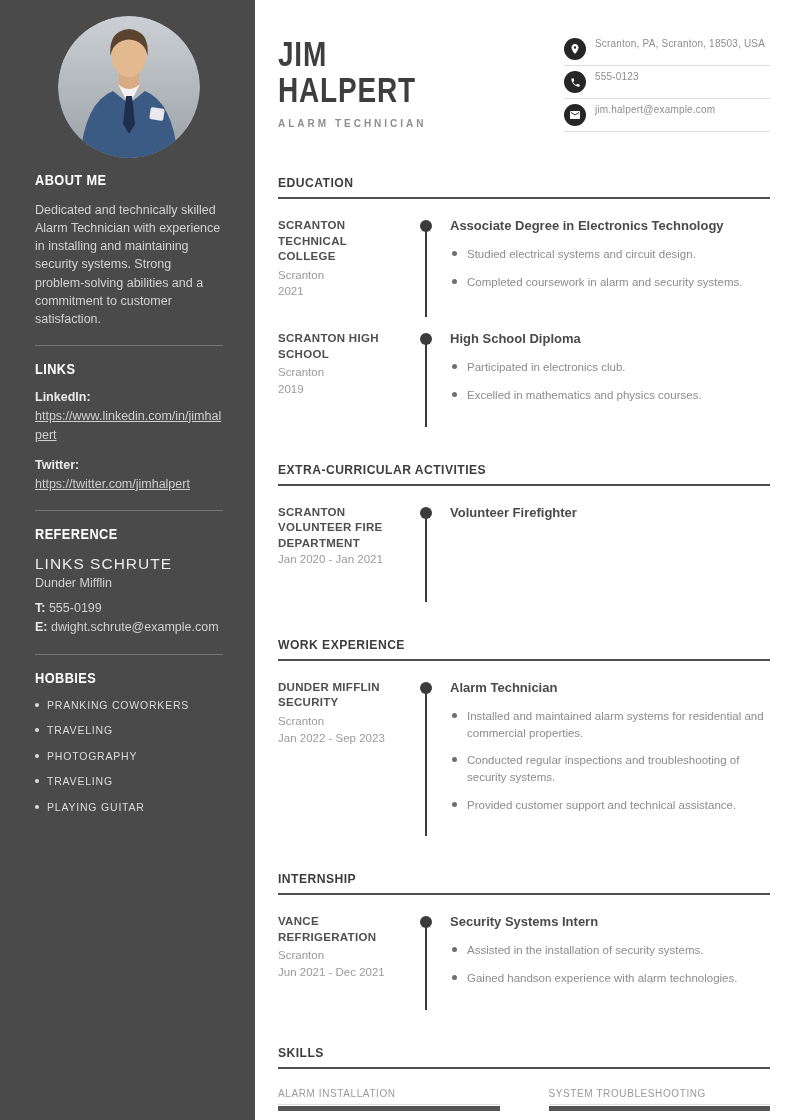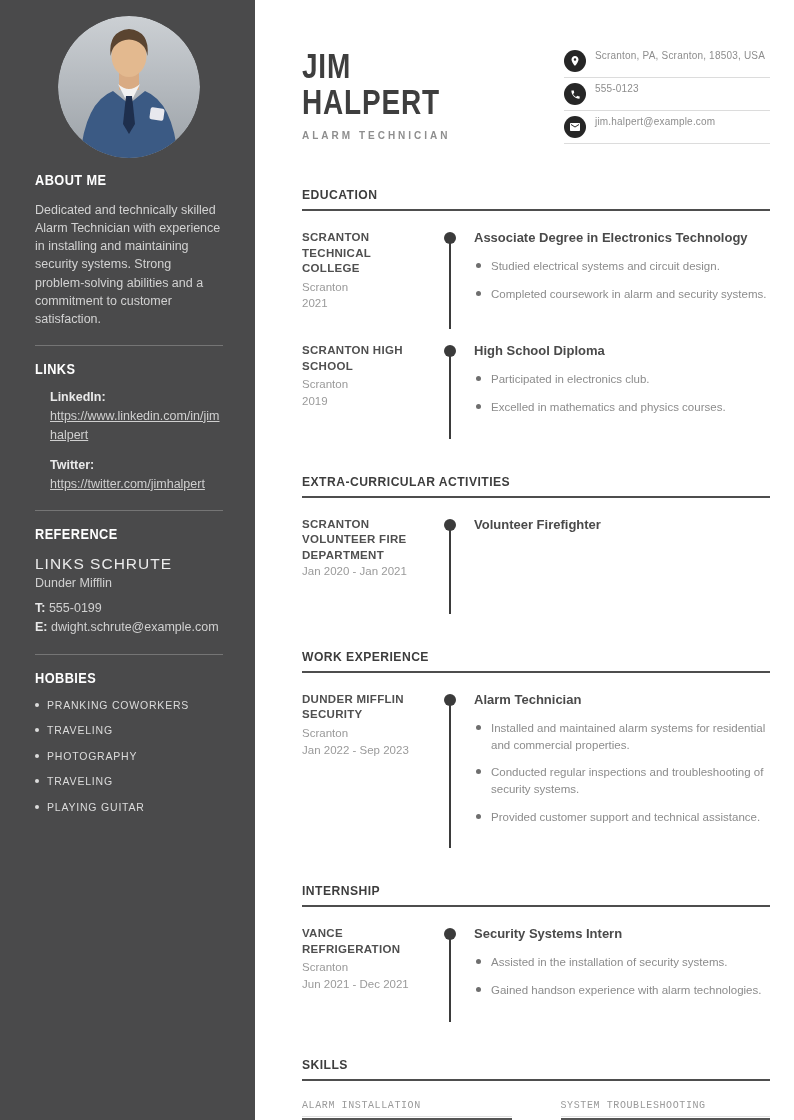--- a/index.html
+++ b/index.html
@@ -9,33 +9,33 @@
 
   
   .sidebar { width:255px; flex-shrink:0; background:#4a4a4b; color:#d3d3d3; padding:16px 32px 20px 35px; }
   .photo { width:142px; height:142px; border-radius:50%; margin:0 auto 14px auto; overflow:hidden; }
   .photo svg { display:block; }
   .side-sec { margin-top:8px; }
   .side-h { color:#ffffff; font-size:14.5px; font-weight:bold; letter-spacing:.5px; margin-bottom:13px; }
   .side-h span { display:inline-block; transform:scaleX(.88); transform-origin:left; white-space:nowrap; }
   .about-text { font-size:12.5px; line-height:1.45; color:#d2d2d2; }
   .sep { border:none; border-top:1px solid #757575; margin:17px 0 15px 0; }
-  .link-item { margin-bottom:13px;margin-left:15px; }
+  .link-item { margin-bottom:13px; }
   .link-label { font-weight:bold; color:#e9e9e9; font-size:12.5px; margin-bottom:2px; }
   .link-url { color:#cfcfcf; font-size:12.5px; text-decoration:underline; word-break:break-all; line-height:1.4; cursor:pointer; }
   .ref-name { color:#ececec; font-size:15.5px; letter-spacing:1px; margin-bottom:3px; }
   .ref-company { font-size:12.5px; color:#d0d0d0; margin-bottom:9px; }
   .ref-line { font-size:12.5px; color:#d0d0d0; line-height:1.5; }
   .ref-line b { color:#e9e9e9; }
   .hobby-list { list-style:none; }
   .hobby-list li { font-size:10.5px; letter-spacing:.8px; color:#dcdcdc; margin-bottom:13.5px; display:flex; align-items:baseline; }
   .hobby-list li .dot { width:4px; height:4px; border-radius:50%; background:#dcdcdc; margin-right:8px; flex-shrink:0; position:relative; top:-2px; }
 
   
-  .main { flex:1; padding:48px 24px 0 23px;margin-left:24px; }
+  .main { flex:1; padding:36px 24px 0 23px; }
   .top { display:flex; justify-content:space-between; margin-bottom:38px; }
   .name h1 { color:#3e3e3e; font-size:35px; line-height:1.04; letter-spacing:1px; transform:scaleX(.8); transform-origin:left top; white-space:nowrap; }
   .name h1 span { display:block; }
   .job-title { margin-top:9px; font-size:10px; font-weight:bold; letter-spacing:3px; color:#8e8e8e; }
   .contact { width:206px; flex-shrink:0; margin-top:2px; }
   .c-row { display:flex; gap:9px; padding-bottom:5px; border-bottom:1px solid #dcdcdc; margin-bottom:5px; }
   .c-icon { width:22px; height:22px; border-radius:50%; background:#262626; display:flex; align-items:center; justify-content:center; flex-shrink:0; }
   .c-text { font-size:10px; color:#8d8d8d; letter-spacing:.2px; white-space:nowrap; }
 
   .rsec { margin-bottom:47px; }
@@ -50,21 +50,21 @@
   .e-loc { margin-top:2px; }
   .e-tl { position:relative; }
   .e-tl .tdot { position:absolute; top:2px; left:3px; width:12px; height:12px; border-radius:50%; background:#3b3b3b; }
   .e-tl .tline { position:absolute; top:9px; left:8px; width:2px; bottom:-16px; background:#3b3b3b; }
   .entry:last-child .e-tl .tline { bottom:-12px; }
   .e-title { font-size:13px; font-weight:bold; color:#4a4a4a; margin-top:0; }
   .e-bullets { list-style:none; margin-top:13px; }
   .e-bullets li { font-size:11.5px; color:#8c8c8c; line-height:1.45; padding-left:17px; position:relative; margin-bottom:11px; }
   .e-bullets li::before { content:""; position:absolute; left:2px; top:5px; width:5px; height:5px; border-radius:50%; background:#6e6e6e; }
 
-  .bar-grid { display:grid; grid-template-columns:1fr 1fr; column-gap:49px; row-gap:21px;font-family:Liberation Mono, monospace; }
+  .bar-grid { display:grid; grid-template-columns:1fr 1fr; column-gap:49px; row-gap:21px; }
   .bar-label { font-size:10px; color:#9a9a9a; letter-spacing:.6px; padding-bottom:5px; border-bottom:1px solid #e0e0e0; margin-bottom:1px; }
   .bar-track { height:5px; background:#e3e3e3; }
   .bar-fill { height:100%; background:#555555; }
 </style>
 </head>
 <body>
 
 <div class="page">
 
   <aside class="sidebar">

